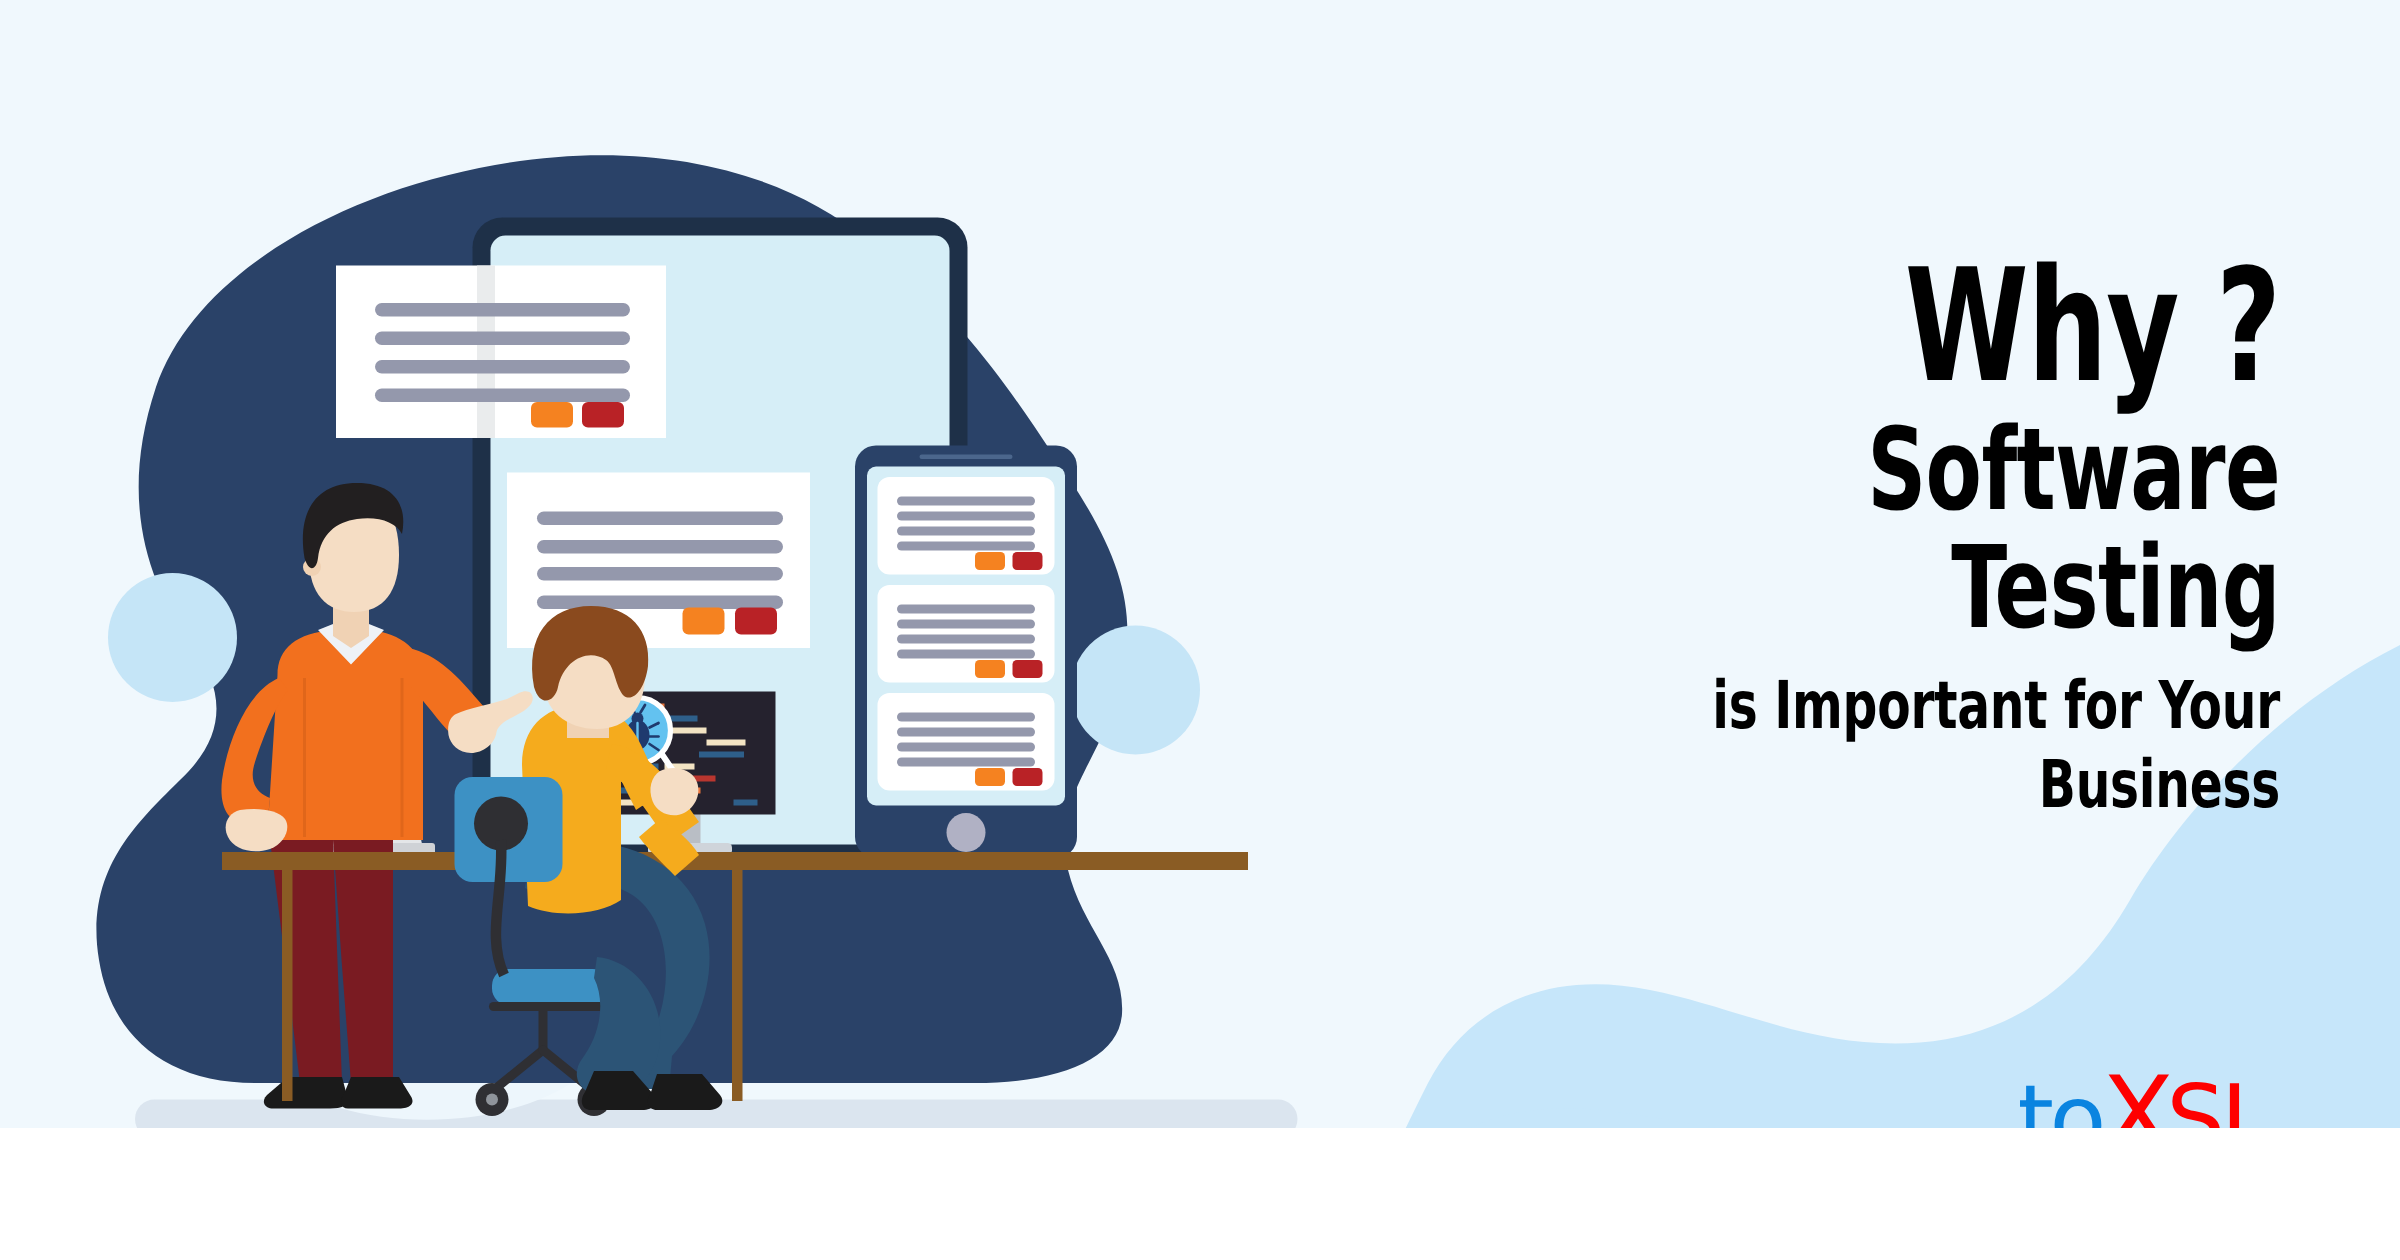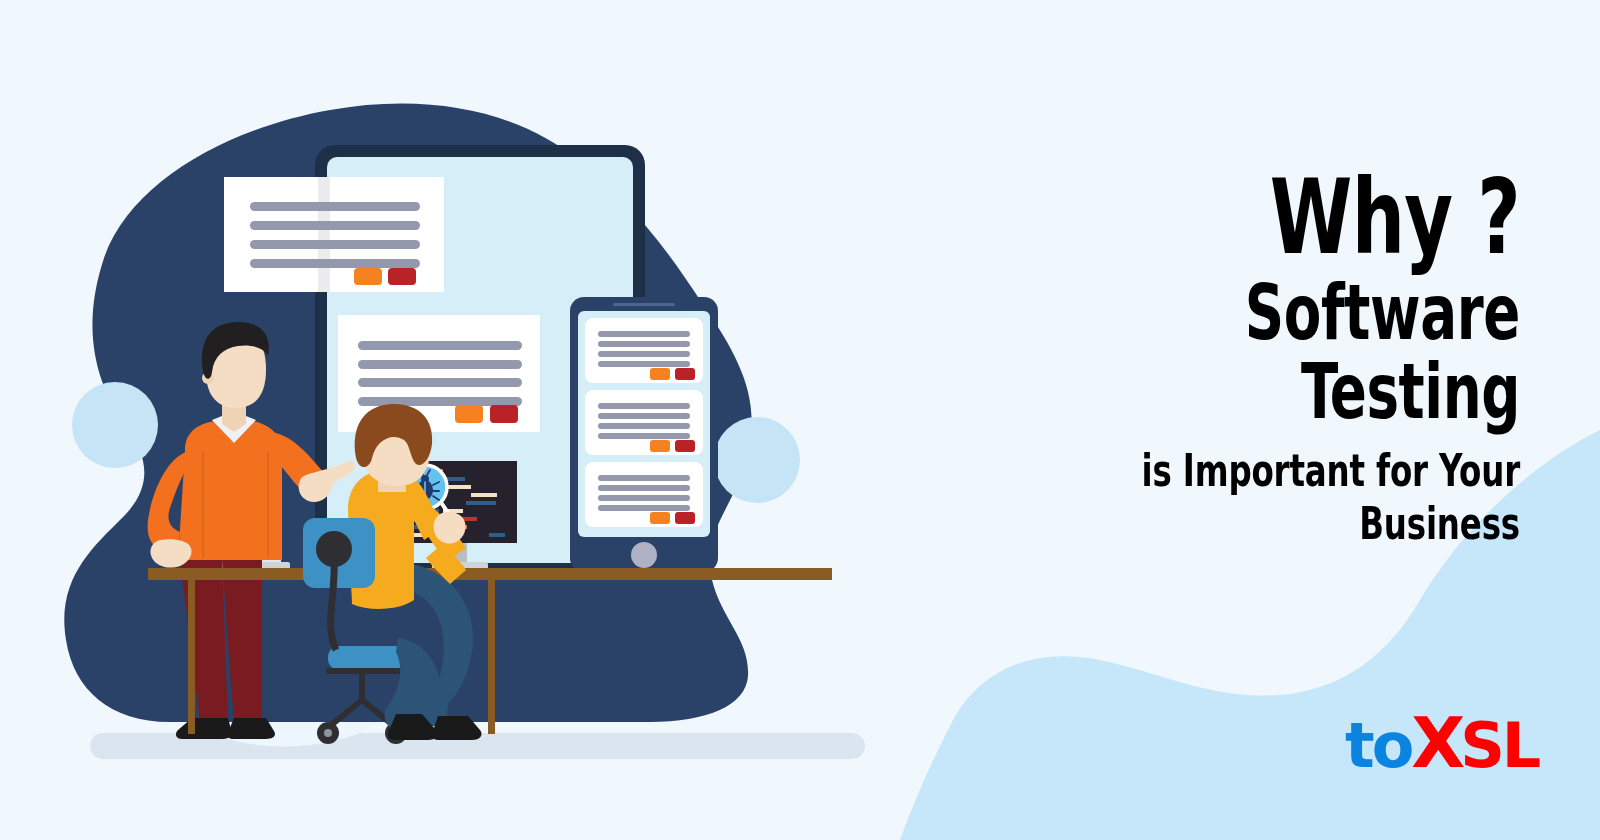--- a/index.html
+++ b/index.html
@@ -4,21 +4,21 @@
 <title>Why Software Testing is Important for Your Business</title>
 <style>
   * { margin:0; padding:0; box-sizing:border-box; }
   html, body {
     width:1600px; height:840px;
     overflow:hidden;
     font-family:"Liberation Sans", sans-serif;
   }
   #banner {
     position:relative;
-    width:1600px; height:840px;
+    width:1600px; height:752px;
     background:#f0f8fd;
     overflow:hidden;
   }
   .layer { position:absolute; top:0; left:0; width:1600px; height:840px; }
   svg.layer { display:block; }
 
   
   #headline {
     position:absolute;
     left:880px;
@@ -63,21 +63,21 @@
     transform-origin:right center;
   }
 
   
   #logo {
     position:absolute;
     left:1345px;
     top:708px;
     z-index:45;
     font-family:"DejaVu Sans","Liberation Sans", sans-serif;
-    font-weight:700;
+    font-weight:400;
     font-size:62px;
     letter-spacing:-3px;
     line-height:1;
     white-space:nowrap;
   }
   #logo .lo-to { color:#0a84e0; }
   #logo .lo-x  { color:#fe0000; font-size:70px; letter-spacing:-5px; }
   #logo .lo-sl { color:#fe0000; }
 </style>
 </head>

